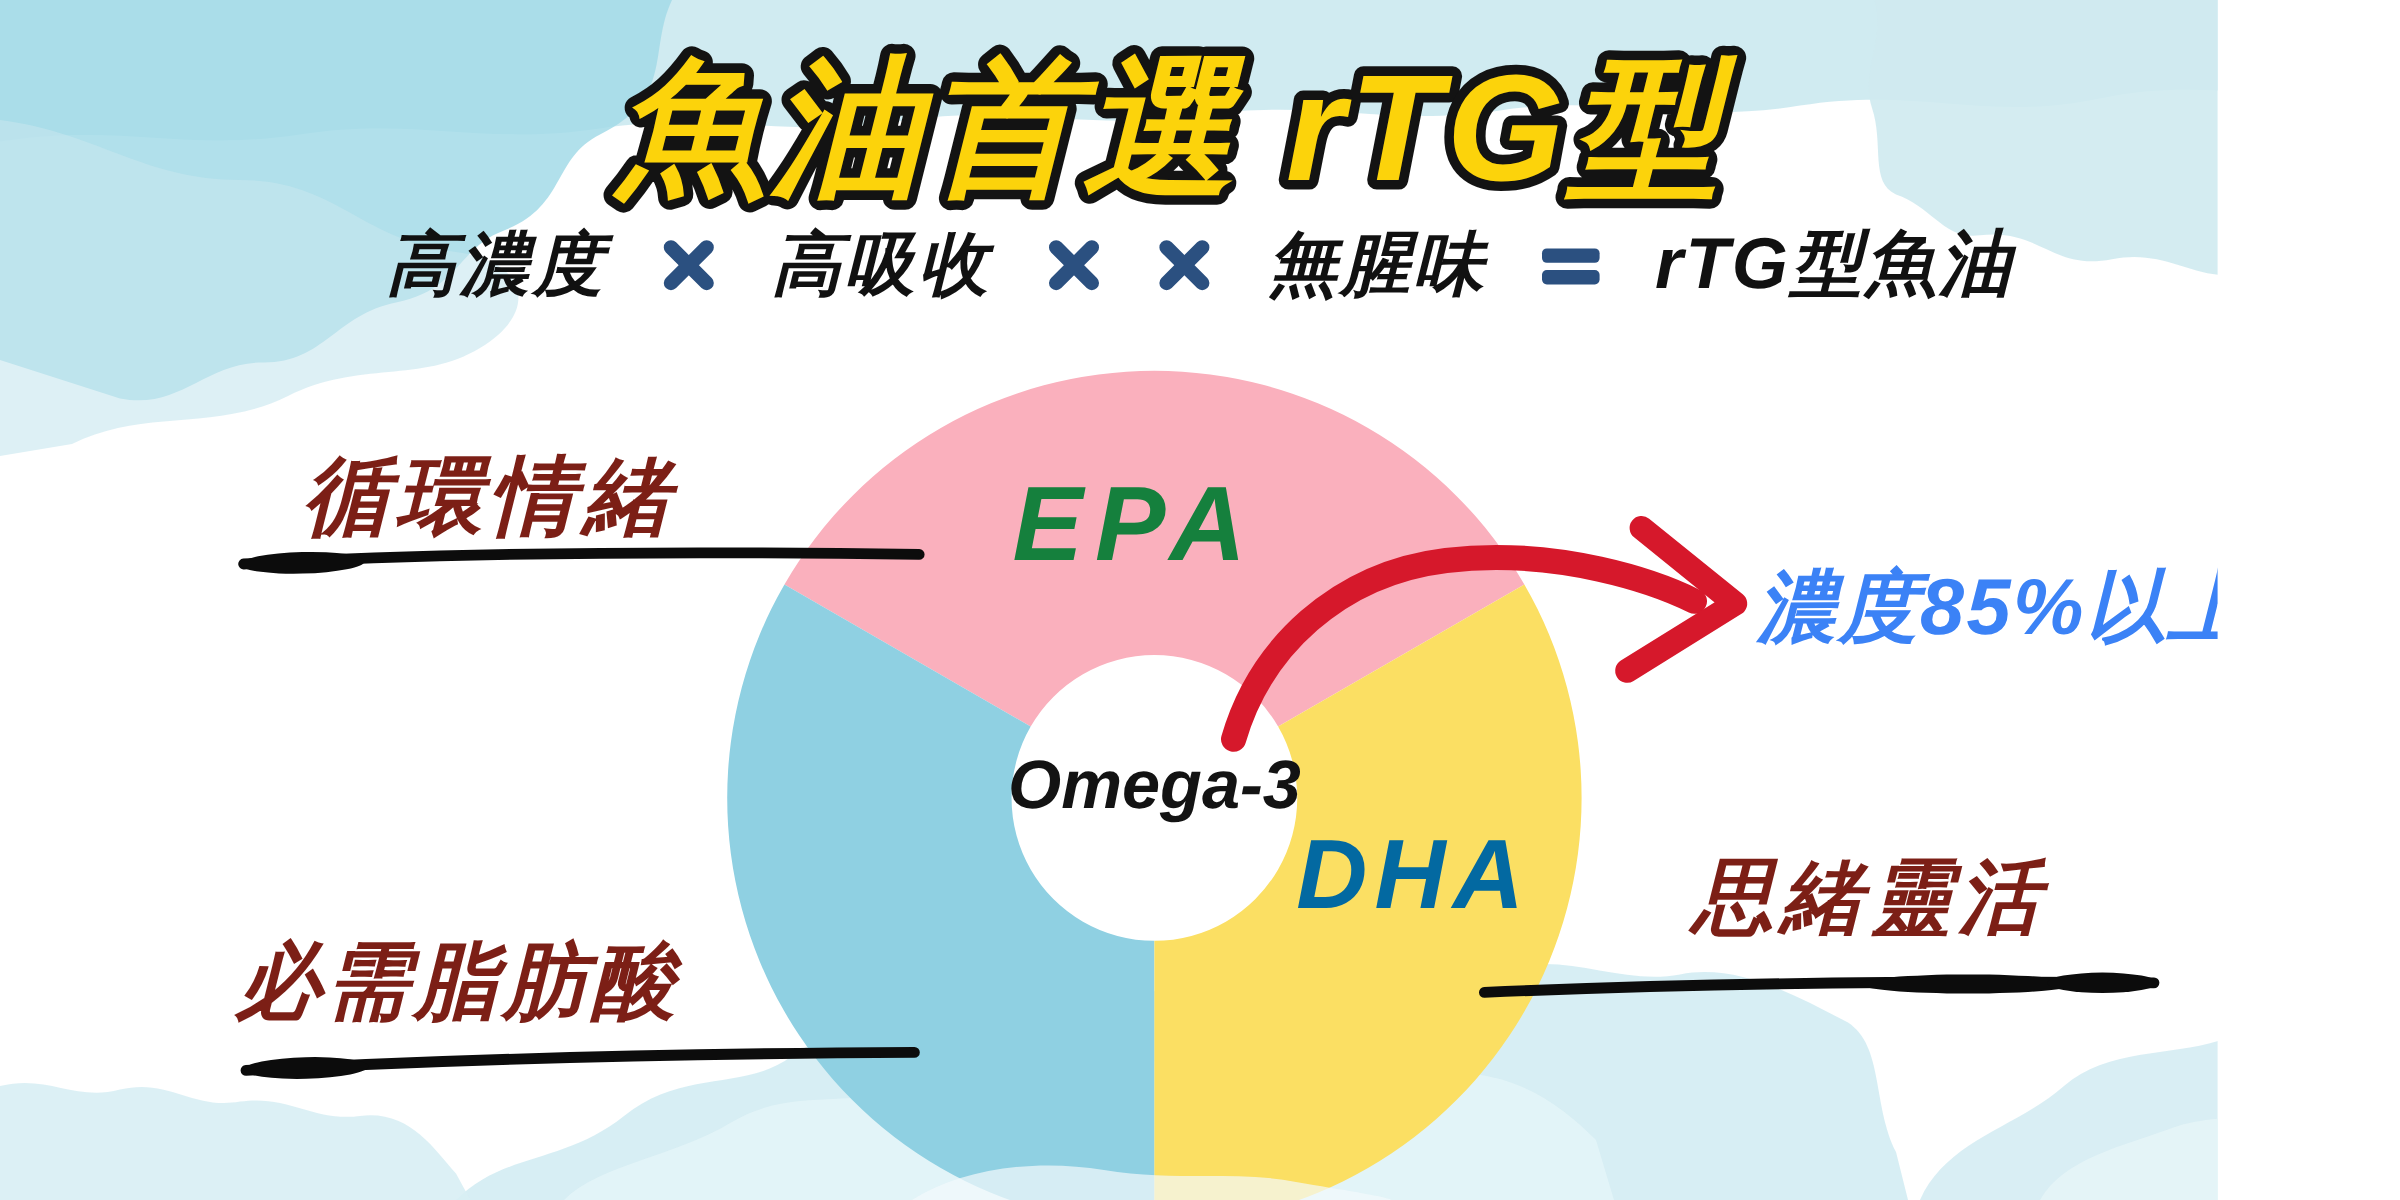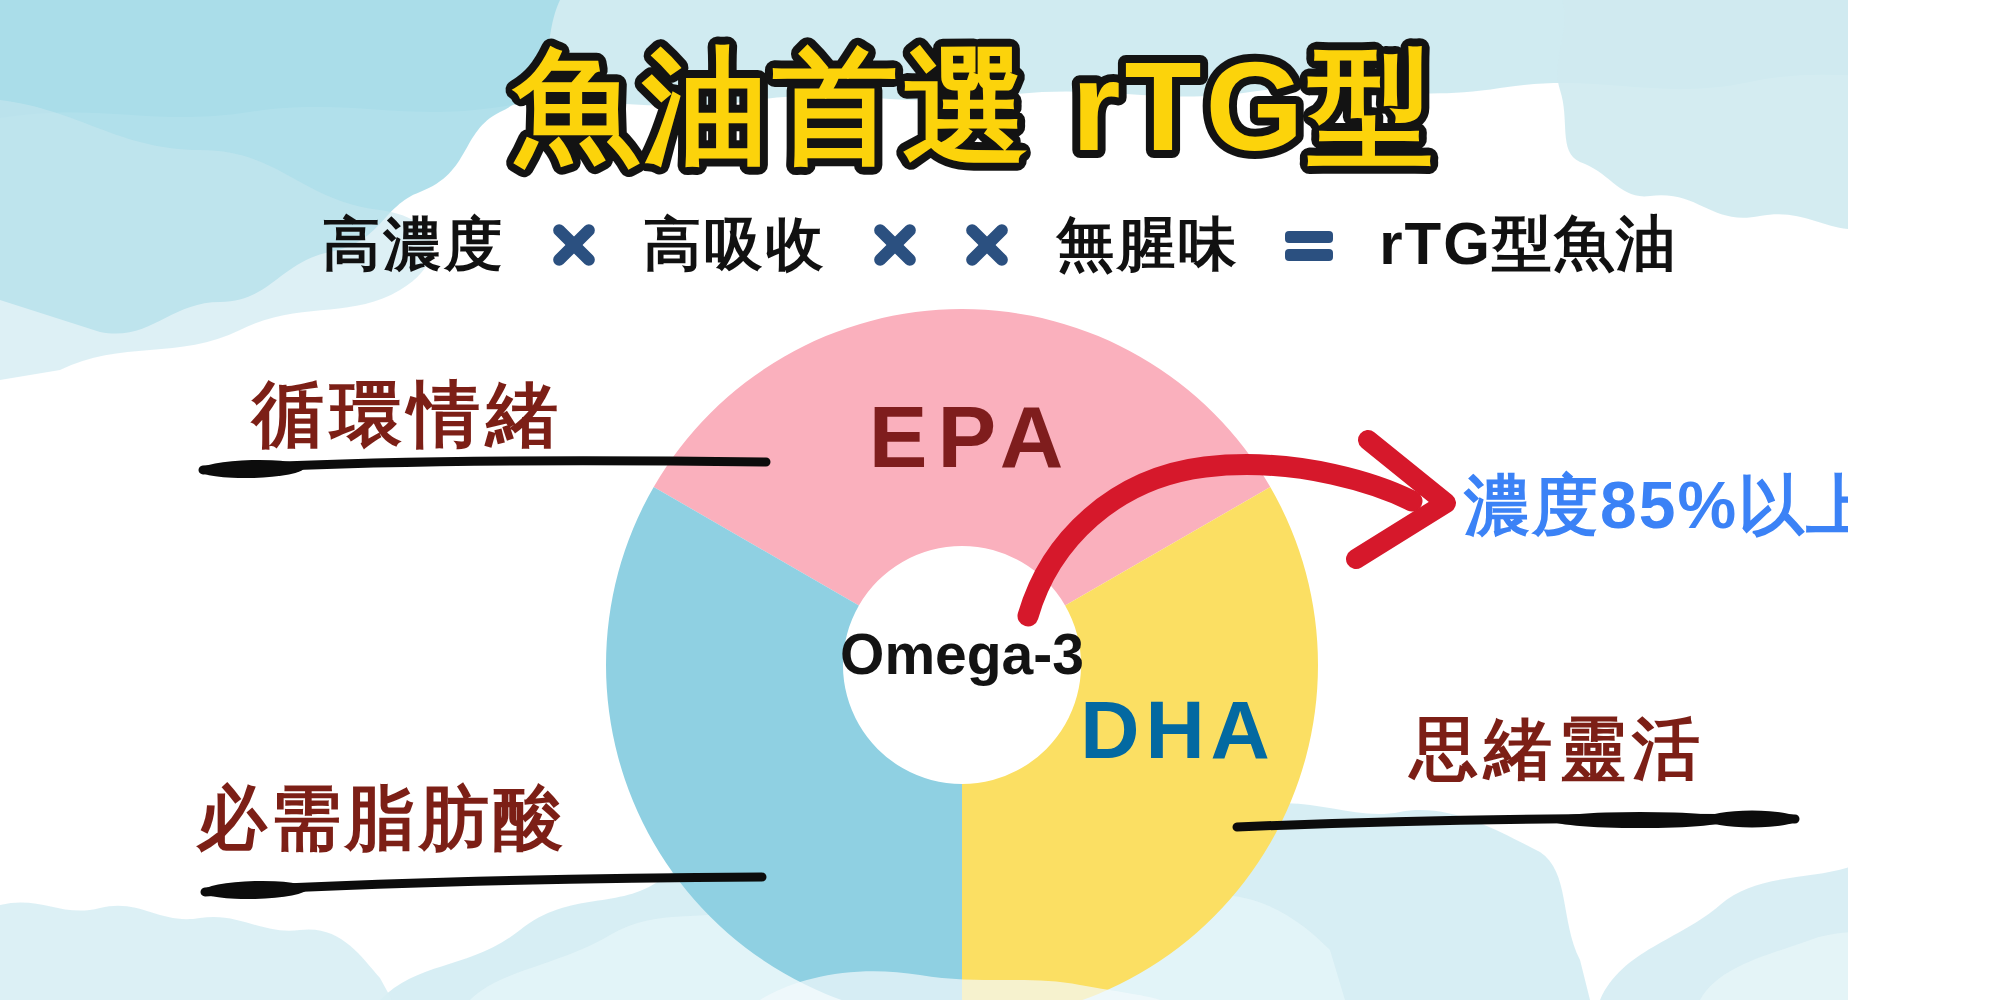--- a/index.html
+++ b/index.html
@@ -1,43 +1,44 @@
 <!DOCTYPE html>
 <html><head>
 <meta charset="utf-8">
 <style>
   html,body{margin:0;padding:0;background:#fff;}
   .canvas{
     position:relative;width:1848px;height:1000px;overflow:hidden;
     font-family:"Liberation Sans","DejaVu Sans",sans-serif;
     background:#ffffff;
+    font-style:italic;
   }
   .layer{position:absolute;left:0;top:0;}
   .txt{position:absolute;white-space:nowrap;line-height:1.05;font-weight:700;}
   .center{transform:translateX(-50%);}
 
   
   .formula{
-    position:absolute;left:0;top:204px;width:2000px;
+    position:absolute;left:0;top:180px;width:2000px;
     display:flex;justify-content:center;align-items:center;gap:46px;
     font-weight:700;color:#111;
   }
   .formula .term{font-size:58px;letter-spacing:3px;}
   .formula .result{font-size:60px;letter-spacing:2px;}
   .x-icon{position:relative;width:46px;height:46px;display:inline-block;}
   .x-icon i{position:absolute;left:-4px;top:17px;width:54px;height:12px;border-radius:6px;background:#2b5080;}
   .x-icon i:first-child{transform:rotate(45deg);}
   .x-icon i:last-child{transform:rotate(-45deg);}
   .eq-icon{position:relative;width:48px;height:44px;display:inline-block;}
   .eq-icon i{position:absolute;left:0;width:48px;height:12px;border-radius:4px;background:#2b5080;}
   .eq-icon i:first-child{top:8px;}
   .eq-icon i:last-child{top:26px;}
 
   
-  .epa-label{left:971px;top:391px;font-size:88px;letter-spacing:10px;color:#7f1d1d;}
+  .epa-label{left:946px;top:391px;font-size:88px;letter-spacing:10px;color:#15803d;}
   .ala-label{left:737px;top:696px;font-size:82px;letter-spacing:6px;color:#2154a3;}
   .dha-label{left:1178px;top:687px;font-size:82px;letter-spacing:6px;color:#0369a1;}
   .omega-label{left:962px;top:625px;font-size:57px;color:#131313;letter-spacing:0px;}
 
   
   .note{color:#7c1f16;}
   .note-epa{left:252px;top:377px;font-size:72px;letter-spacing:6px;}
   .note-ala{left:197px;top:782px;font-size:70px;letter-spacing:4px;}
   .note-dha{left:1410px;top:713px;font-size:68px;letter-spacing:6px;}
 

